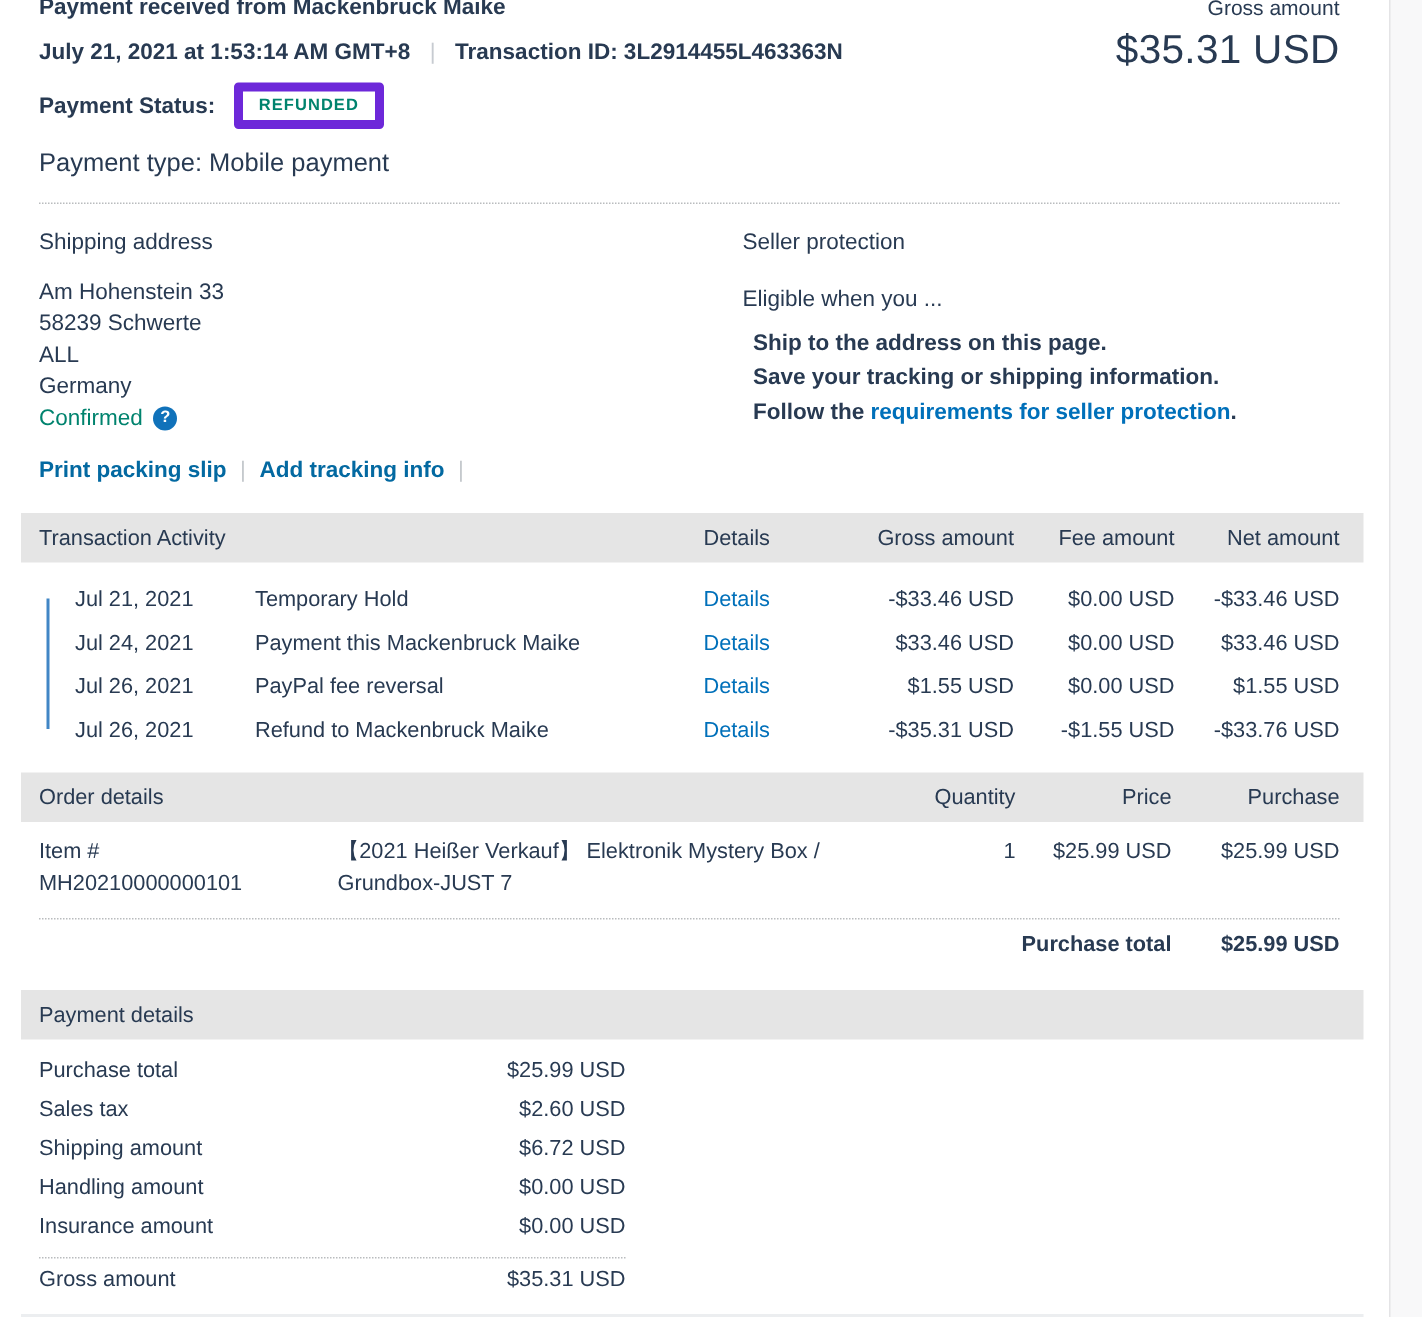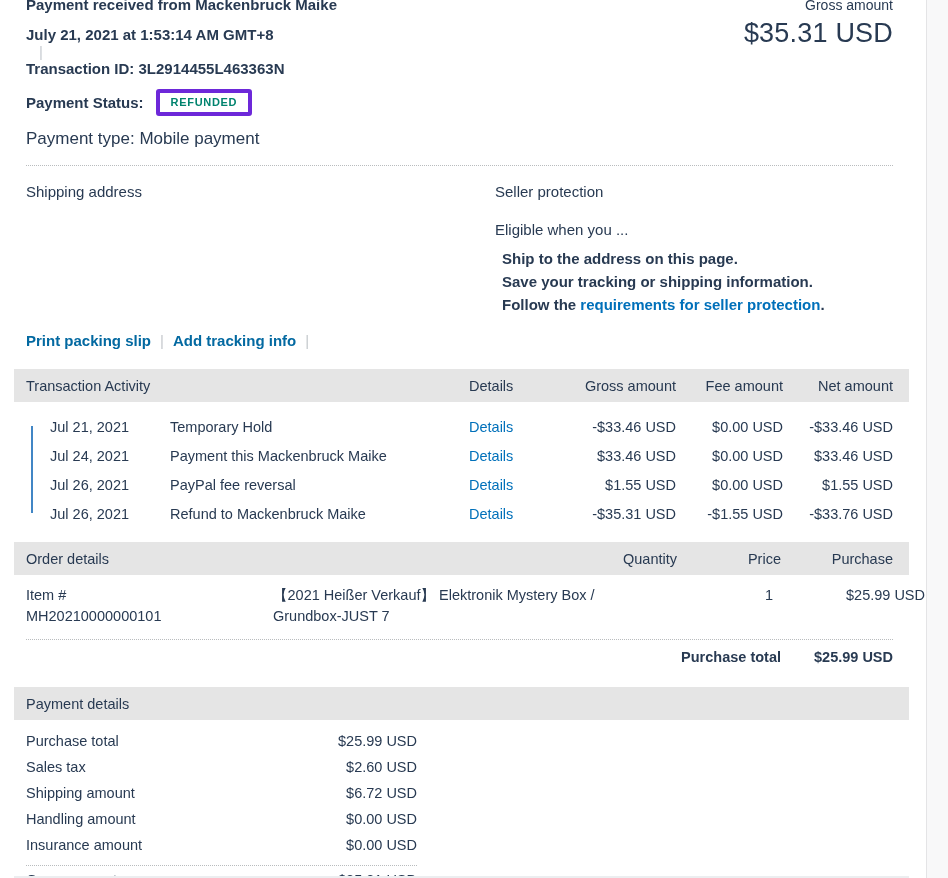--- a/index.html
+++ b/index.html
@@ -15,26 +15,26 @@
   .scroll-rail {
     position: absolute; top: 0; right: 0; width: 22px; height: 878px;
     background: #f8f8f9; border-left: 1px solid #e4e4e6;
   }
   .content { position: absolute; left: 14px; top: 0; width: 895px; }
   .pad { padding-left: 12px; padding-right: 16px; }
 
   
   .header-top { display: flex; justify-content: space-between; }
   .title { margin-top: -3px; font-size: 15px; font-weight: 700; line-height: 16px; }
-  .meta-row { margin-top: 13px; font-size: 15px; font-weight: 600; display: flex; align-items: flex-start; flex-direction: column; }
+  .meta-row { margin-top: 13px; font-size: 15px; font-weight: 600; display: flex; align-items: flex-end; }
   .meta-sep { color: #c7cbd1; font-weight: 400; margin: 0 13px; font-size: 15px; }
   .status-row { margin-top: 12px; display: flex; align-items: center; font-size: 15px; font-weight: 700; }
   .badge {
     display: inline-block; margin-left: 12px;
-    border: 4px solid #6d28d9; color: #00836e; border-radius: 3px;
+    border: 6px solid #6d28d9; color: #00836e; border-radius: 3px;
     font-size: 11px; font-weight: 700; letter-spacing: 0.7px;
     padding: 3px 11px 3px 11px; line-height: 13px;
   }
   .type-row { margin-top: 13px; font-size: 17px; }
   .hdr-right { text-align: right; padding-top: 0; }
   .gross-label { font-size: 14px; margin-top: -3px; }
   .gross-value { font-size: 27px; font-weight: 500; margin-top: 5px; letter-spacing: 0.2px; }
 
   .dotted-divider { border-top: 1px dotted #b9bcbe; }
   .div1 { margin-top: 16px; }
@@ -77,21 +77,21 @@
   .ta-row {
     display: grid; grid-template-columns: 24px 120px 299px 86px 121px 107px 110px;
     height: 29px; align-items: center; font-size: 14.5px;
   }
   .timeline-line { position: absolute; left: 17px; top: 24px; width: 2px; height: 87px; background: #4186c5; }
   .dot { width: 9px; height: 9px; border-radius: 50%; background: #4186c5; margin-left: 2px; position: relative; z-index: 1; }
   .details-link { color: #0070ba; text-decoration: none; }
 
   .od-item {
     display: grid; grid-template-columns: 199px 330px 122px 104px 112px;
-    padding: 10px 16px 8px 12px; font-size: 14.5px; line-height: 21px; align-items: start; gap: 48px;
+    padding: 10px 16px 8px 12px; font-size: 14.5px; line-height: 21px; align-items: start;
   }
   .od-divider { margin: 4px 16px 0 12px; border-top: 1px dotted #b9bcbe; }
   .od-total { display: grid; grid-template-columns: 755px 112px; padding: 9px 16px 12px 12px; font-size: 14.5px; font-weight: 600; }
 
   .pd-band { grid-template-columns: 1fr; }
   .pd-rows { padding: 13px 16px 0 12px; }
   .pd-row { width: 391px; display: flex; justify-content: space-between; height: 26px; font-size: 14.5px; }
   .pd-divider { width: 391px; border-top: 1px dotted #b9bcbe; margin: 2px 0 6px 0; }
 
   .bottom-band { position: absolute; bottom: 0; left: 14px; width: 895px; height: 2px; background: #eceef0; }
@@ -119,20 +119,30 @@
       <div class="gross-label">Gross amount</div>
       <div class="gross-value">$35.31 USD</div>
     </div>
   </div>
 
   <div class="dotted-divider div1 pad" style="margin-left:12px;margin-right:16px;padding:0;"></div>
 
   <div class="two-col pad">
     <div class="col-left">
       <div class="sec-heading">Shipping address</div>
+      <div class="addr-block">
+        <div>Am Hohenstein 33</div>
+        <div>58239 Schwerte</div>
+        <div>ALL</div>
+        <div>Germany</div>
+        <div class="confirmed-row">
+          <a href="#" class="confirmed-link">Confirmed</a>
+          <span class="help-icon">?</span>
+        </div>
+      </div>
     </div>
     <div class="col-right">
       <div class="sec-heading">Seller protection</div>
       <div class="sp-intro">Eligible when you ...</div>
       <div class="sp-conditions">
         <div>Ship to the address on this page.</div>
         <div>Save your tracking or shipping information.</div>
         <div>
           <span>Follow the </span><a href="#" class="sp-link">requirements for seller protection</a><span>.</span>
         </div>

